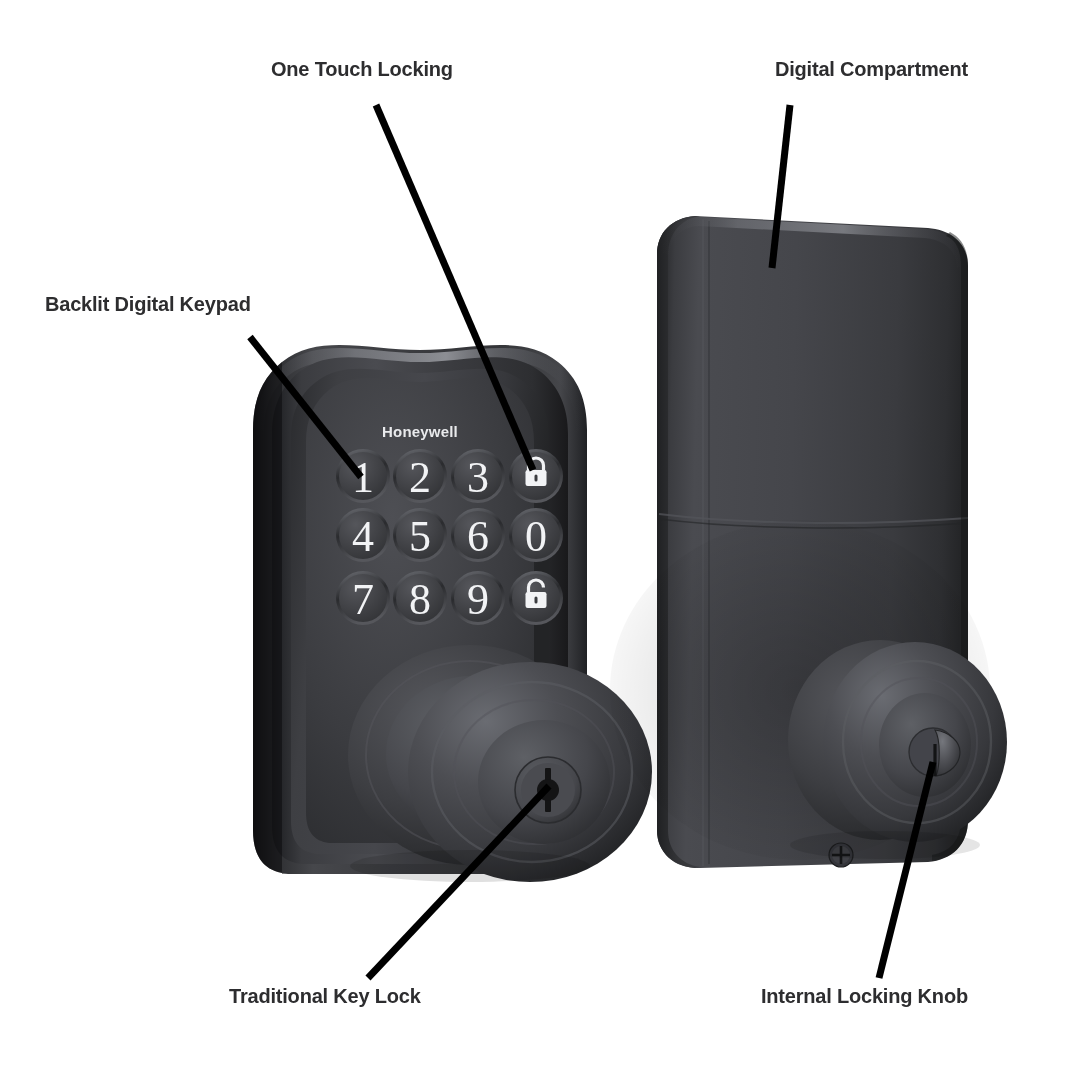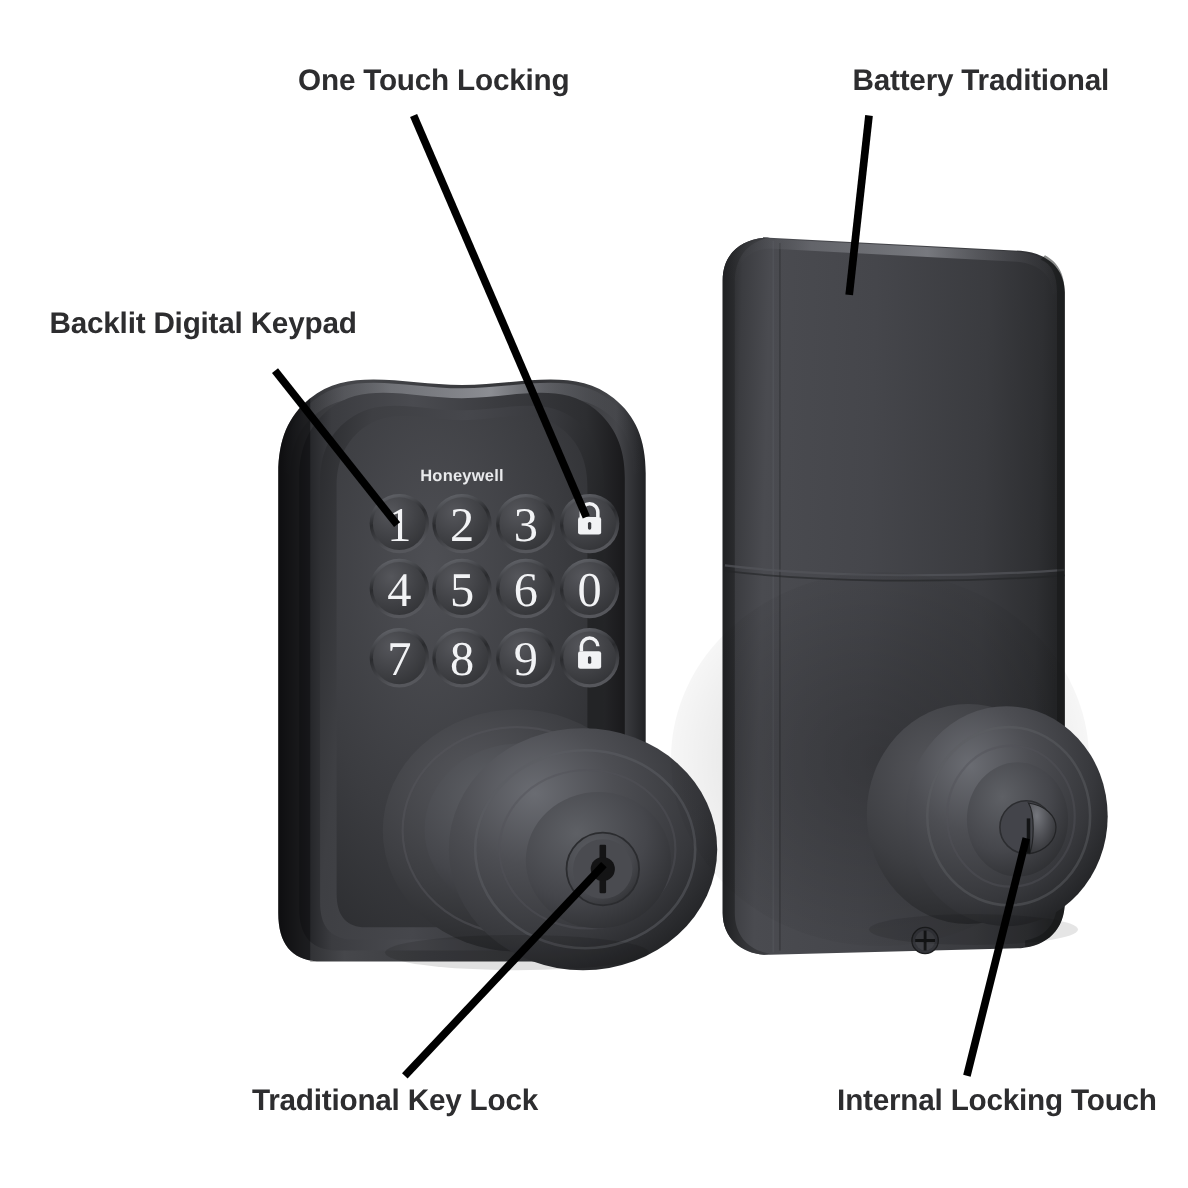--- a/index.html
+++ b/index.html
@@ -21,28 +21,28 @@
   #art {
     position: absolute;
     inset: 0;
     width: 1080px;
     height: 1080px;
   }
   .callout-label {
     position: absolute;
     font-family: "Liberation Sans", sans-serif;
     font-weight: bold;
-    font-size: 27px;
+    font-size: 20px;
     letter-spacing: -0.2px;
     color: #2d2d2f;
     white-space: nowrap;
   }
   #lbl-one-touch   { left: 271px; top: 58px; }
   #lbl-battery     { left: 775px; top: 58px; }
-  #lbl-keypad      { left: 45px;  top: 279px; }
+  #lbl-keypad      { left: 45px;  top: 293px; }
   #lbl-keylock     { left: 229px; top: 985px; }
   #lbl-knob        { left: 761px; top: 985px; }
 </style>
 </head>
 <body>
 
 <div id="stage">
 
   <svg id="art" viewBox="0 0 1080 1080" xmlns="http://www.w3.org/2000/svg">
     <defs>
@@ -363,21 +363,21 @@
       <line x1="376" y1="105" x2="533" y2="470" stroke="#000000"></line>
       <line x1="790" y1="105" x2="772" y2="268" stroke="#000000"></line>
       <line x1="250" y1="337" x2="361" y2="477" stroke="#000000"></line>
       <line x1="549" y1="786" x2="368" y2="978" stroke="#000000"></line>
       <line x1="933" y1="762" x2="879" y2="978" stroke="#000000"></line>
     </g>
   </svg>
 
   <div class="callout-label" id="lbl-one-touch">One Touch Locking</div>
 
-  <div class="callout-label" id="lbl-battery">Battery Traditional</div>
+  <div class="callout-label" id="lbl-battery">Digital Compartment</div>
 
   <div class="callout-label" id="lbl-keypad">Backlit Digital Keypad</div>
 
   <div class="callout-label" id="lbl-keylock">Traditional Key Lock</div>
 
-  <div class="callout-label" id="lbl-knob">Internal Locking Touch</div>
+  <div class="callout-label" id="lbl-knob">Internal Locking Knob</div>
 
 </div>
 
 </body></html>

